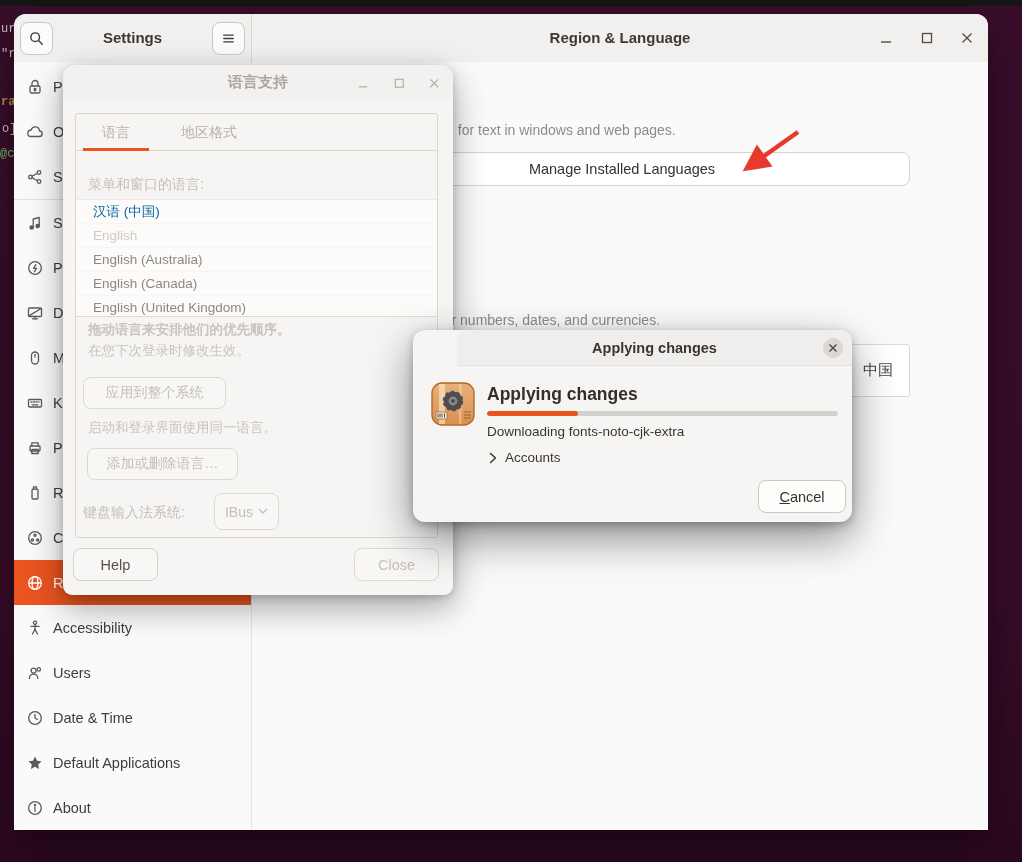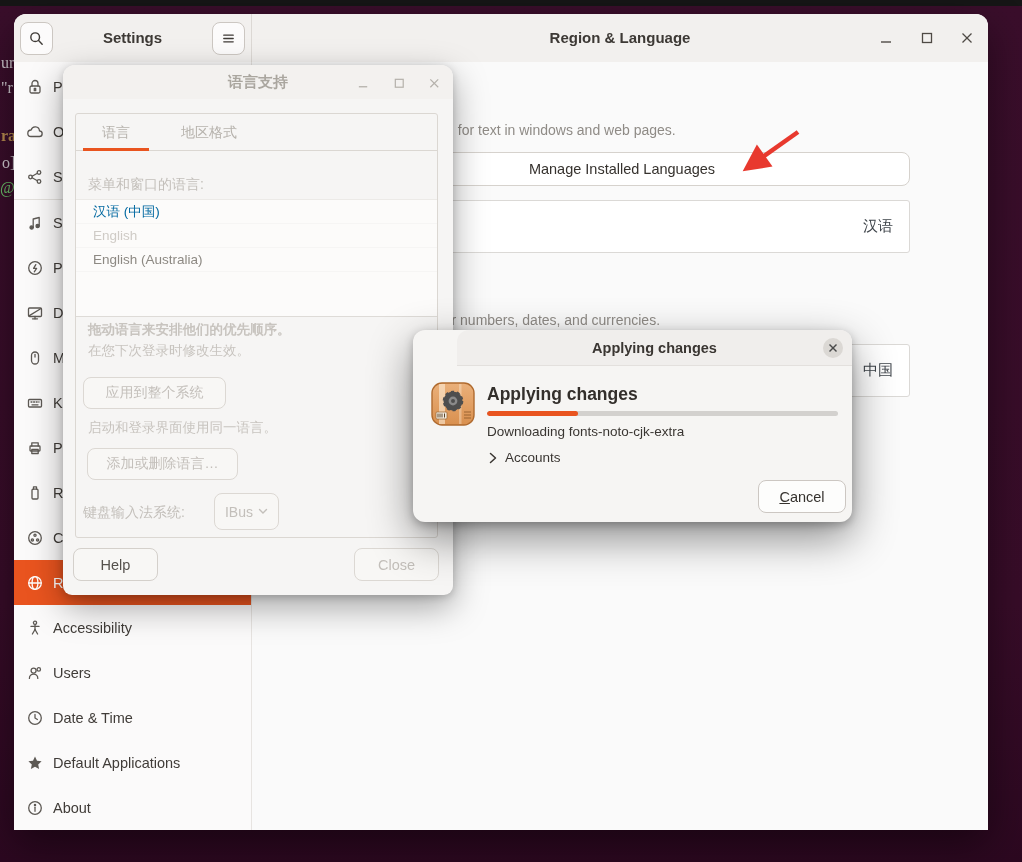--- a/index.html
+++ b/index.html
@@ -2,21 +2,21 @@
 <html><head>
 <meta charset="utf-8">
 <style>
   html,body{margin:0;padding:0;background:#1b0713;}
   *{box-sizing:border-box;}
   .stage{position:relative;width:1022px;height:862px;overflow:hidden;
          font-family:"Liberation Sans","DejaVu Sans",sans-serif;
          background:linear-gradient(180deg,#3a0e2b 0%,#370c28 70%,#2c0820 100%);}
   .abs{position:absolute;}
   .topstrip{left:0;top:0;width:1022px;height:6px;background:#161616;}
-  .term-frag{font-family:Liberation Serif, serif;font-size:16px;margin-top:32px;}
+  .term-frag{font-family:Liberation Mono, monospace;font-size:12px;}
 
   
   .win{left:14px;top:14px;width:974px;height:816px;background:#fafafa;
        border-radius:12px 12px 6px 6px;box-shadow:0 14px 40px rgba(0,0,0,.45);}
   .hdr{top:14px;height:56px;background:#f2f0ee;border-bottom:1px solid #d9d5d1;}
   .hdr-left{left:14px;width:238px;border-radius:12px 0 0 0;border-right:1px solid #dcd8d4;}
   .hdr-right{left:252px;width:736px;border-radius:0 12px 0 0;}
   .hdr-title{font-weight:bold;font-size:15px;color:#3d3935;line-height:48px;text-align:center;width:100%;display:block;}
   .sq-btn{width:33px;height:33px;border:1px solid #ccc7c2;border-radius:8px;background:#fcfbfb;
           display:flex;align-items:center;justify-content:center;}
@@ -295,23 +295,20 @@
         </span>
       <span class="lb">About</span>
     </div>
   </div>
 
   <div class="abs main"></div>
   <span class="abs hint" style="left:334px;top:122px;">The language used for text in windows and web pages.</span>
   <div class="abs wide-btn" style="left:334px;top:152px;width:576px;height:34px;">
     <span>Manage Installed Languages</span>
   </div>
-  <div class="abs card" style="left:334px;top:200px;width:576px;height:53px;">
-    <span class="val">汉语</span>
-  </div>
   <span class="abs hint" style="left:334px;top:312px;">The format used for numbers, dates, and currencies.</span>
   <div class="abs card" style="left:334px;top:344px;width:576px;height:53px;">
     <span class="val">中国</span>
   </div>
 
   <div class="abs dlg1">
     <div class="tbar">
       <span class="ttl">语言支持</span>
     </div>
     <div class="abs wc" style="left:290px;top:8px;">
@@ -338,20 +335,22 @@
         </div>
         <div class="tab" style="left:97px;width:72px;">
           <span>地区格式</span>
         </div>
       </div>
       <span class="abs dim-label" style="left:12px;top:62px;">菜单和窗口的语言:</span>
       <div class="lang-list">
         <div class="lang-row c-dim1">汉语 (中国)</div>
         <div class="lang-row c-dim2">English</div>
         <div class="lang-row c-dark">English (Australia)</div>
+        <div class="lang-row c-dark">English (Canada)</div>
+        <div class="lang-row c-dark">English (United Kingdom)</div>
       </div>
       <span class="abs" style="left:12px;top:207px;font-size:13.5px;color:#c8c4bf;font-weight:bold;">拖动语言来安排他们的优先顺序。</span>
       <span class="abs" style="left:12px;top:228px;font-size:13.5px;color:#c8c4bf;">在您下次登录时修改生效。</span>
       <div class="abs btn-dis" style="left:7px;top:263px;width:143px;height:32px;">
         <span>应用到整个系统</span>
       </div>
       <span class="abs" style="left:12px;top:305px;font-size:13.5px;color:#c8c4bf;">启动和登录界面使用同一语言。</span>
       <div class="abs btn-dis" style="left:11px;top:334px;width:151px;height:32px;">
         <span>添加或删除语言…</span>
       </div>

